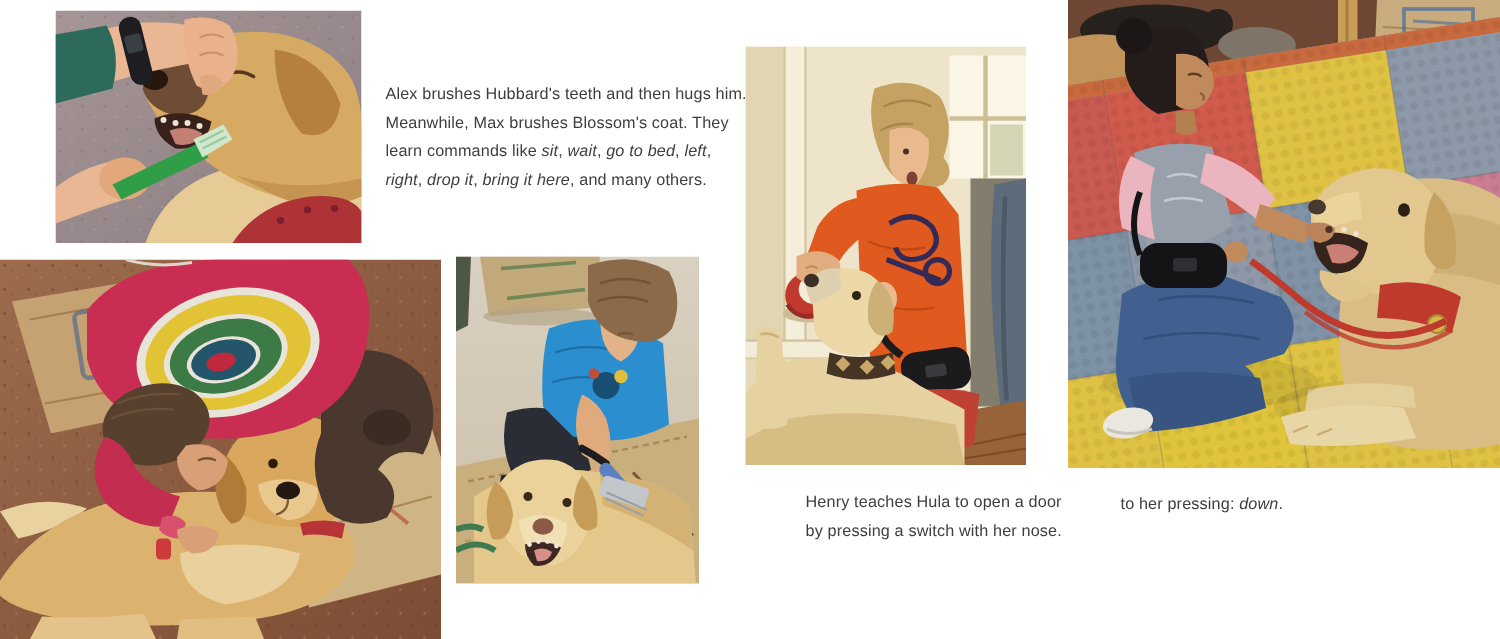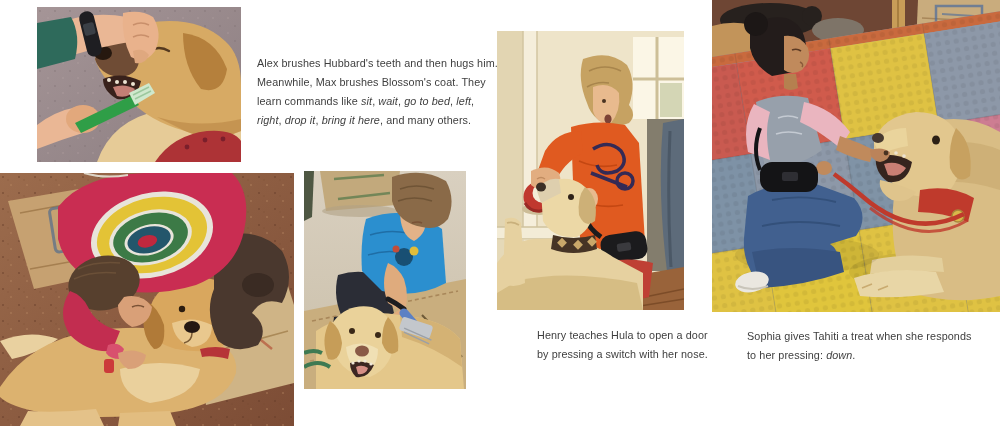--- a/index.html
+++ b/index.html
@@ -372,17 +372,16 @@
   </p>
 
   <p class="caption" id="caption-intro">
     <span class="ln"><span>Alex brushes Hubbard's teeth and then hugs him.</span></span>
     <span class="ln"><span>Meanwhile, Max brushes Blossom's coat. They</span></span>
     <span class="ln"><span>learn commands like </span><span class="it">sit</span><span>, </span><span class="it">wait</span><span>, </span><span class="it">go to bed</span><span>, </span><span class="it">left</span><span>,</span></span>
     <span class="ln"><span class="it">right</span><span>, </span><span class="it">drop it</span><span>, </span><span class="it">bring it here</span><span>, and many others.</span></span>
   </p>
 
   <p class="caption" id="caption-sophia">
-    <span class="ln"><span>Sophia gives Tahiti a treat when she responds</span></span>
     <span class="ln"><span>to her pressing: </span><span class="it">down</span><span>.</span></span>
   </p>
 
 </div>
 
 </body></html>

